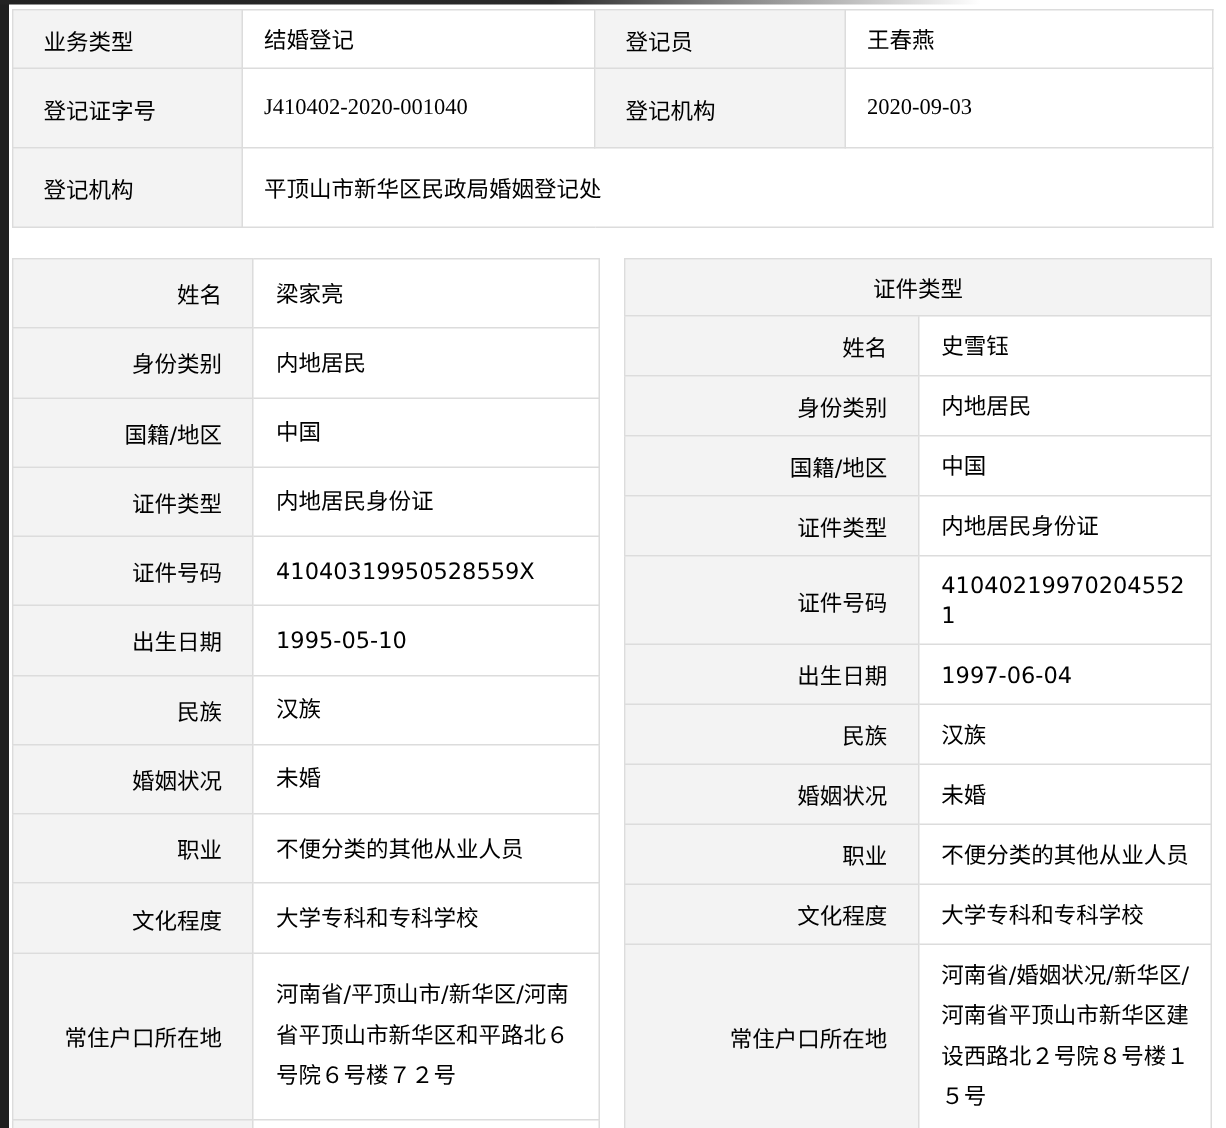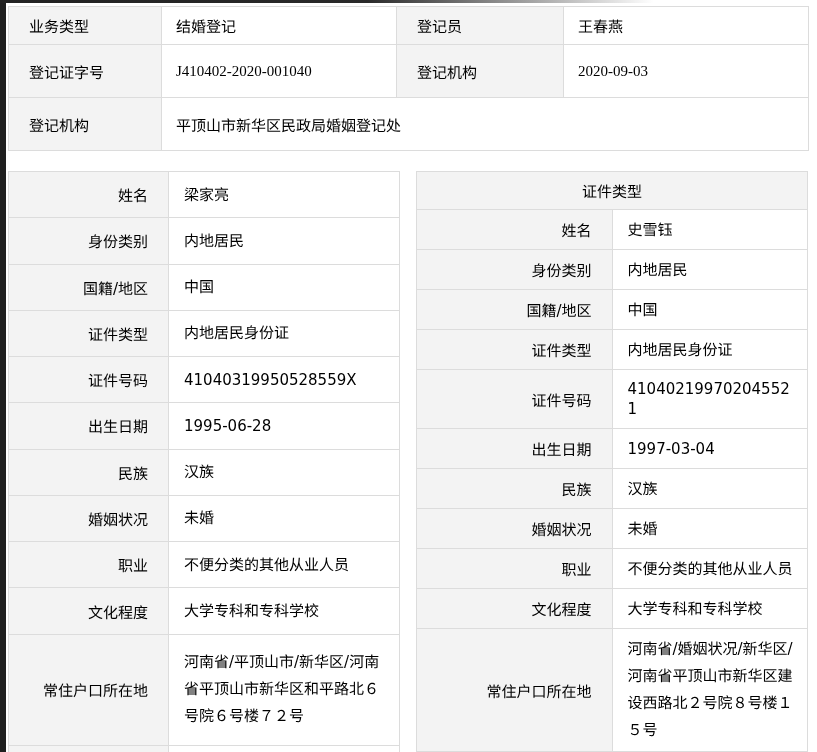--- a/index.html
+++ b/index.html
@@ -135,21 +135,21 @@
       <tr>
         <td class="lbl">证件类型</td>
         <td class="val">内地居民身份证</td>
       </tr>
       <tr>
         <td class="lbl">证件号码</td>
         <td class="val">41040319950528559X</td>
       </tr>
       <tr>
         <td class="lbl">出生日期</td>
-        <td class="val">1995-06-28</td>
+        <td class="val">1995-05-10</td>
       </tr>
       <tr>
         <td class="lbl">民族</td>
         <td class="val">汉族</td>
       </tr>
       <tr>
         <td class="lbl">婚姻状况</td>
         <td class="val">未婚</td>
       </tr>
       <tr>
@@ -192,21 +192,21 @@
       <tr>
         <td class="lbl">证件类型</td>
         <td class="val">内地居民身份证</td>
       </tr>
       <tr>
         <td class="lbl">证件号码</td>
         <td class="val">410402199702045521</td>
       </tr>
       <tr>
         <td class="lbl">出生日期</td>
-        <td class="val">1997-03-04</td>
+        <td class="val">1997-06-04</td>
       </tr>
       <tr>
         <td class="lbl">民族</td>
         <td class="val">汉族</td>
       </tr>
       <tr>
         <td class="lbl">婚姻状况</td>
         <td class="val">未婚</td>
       </tr>
       <tr>

